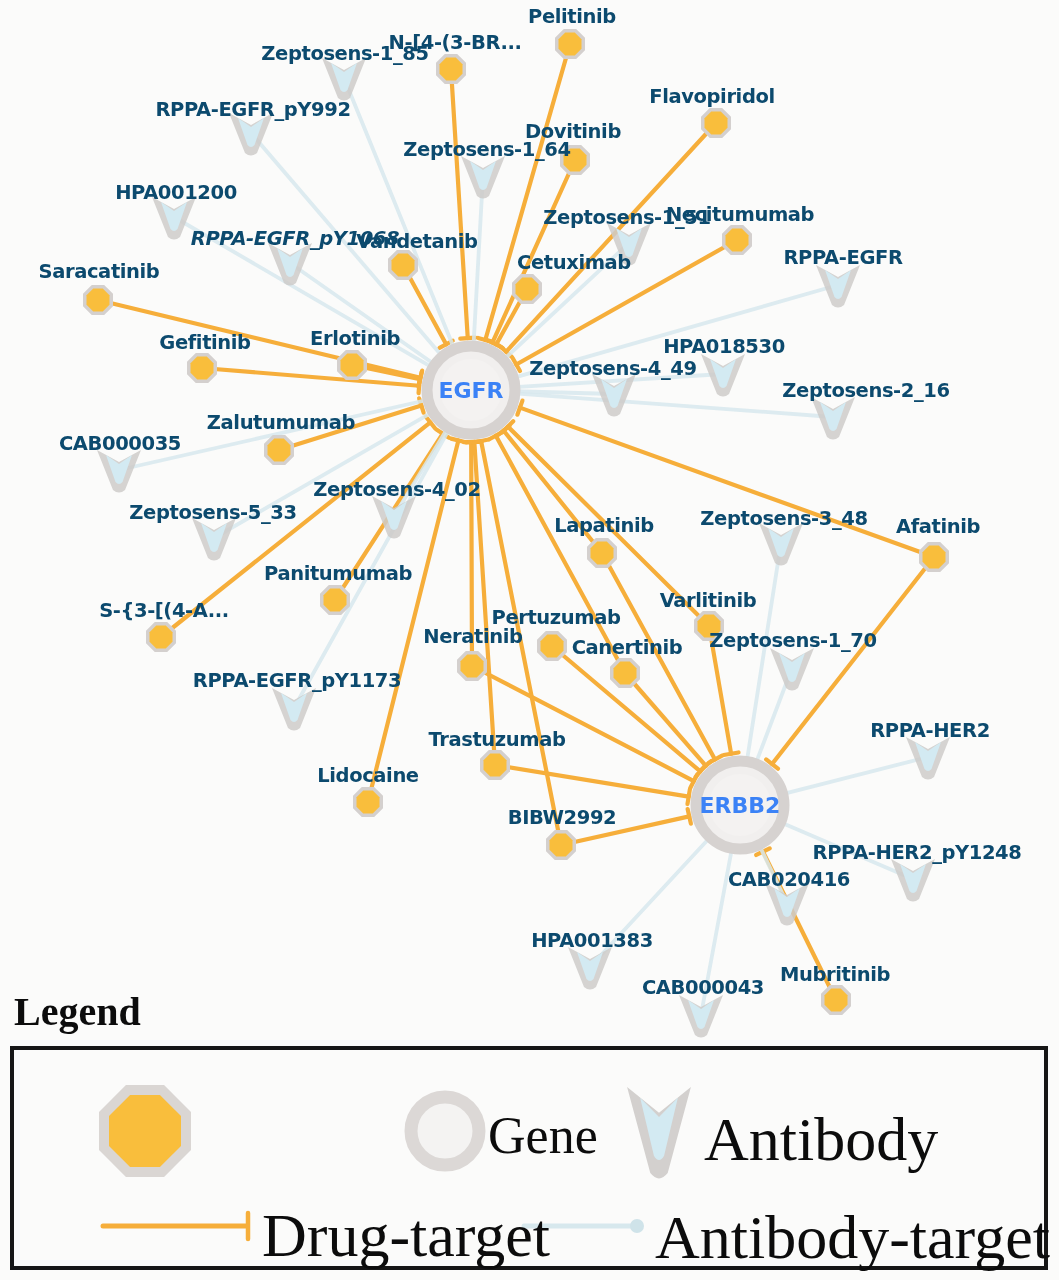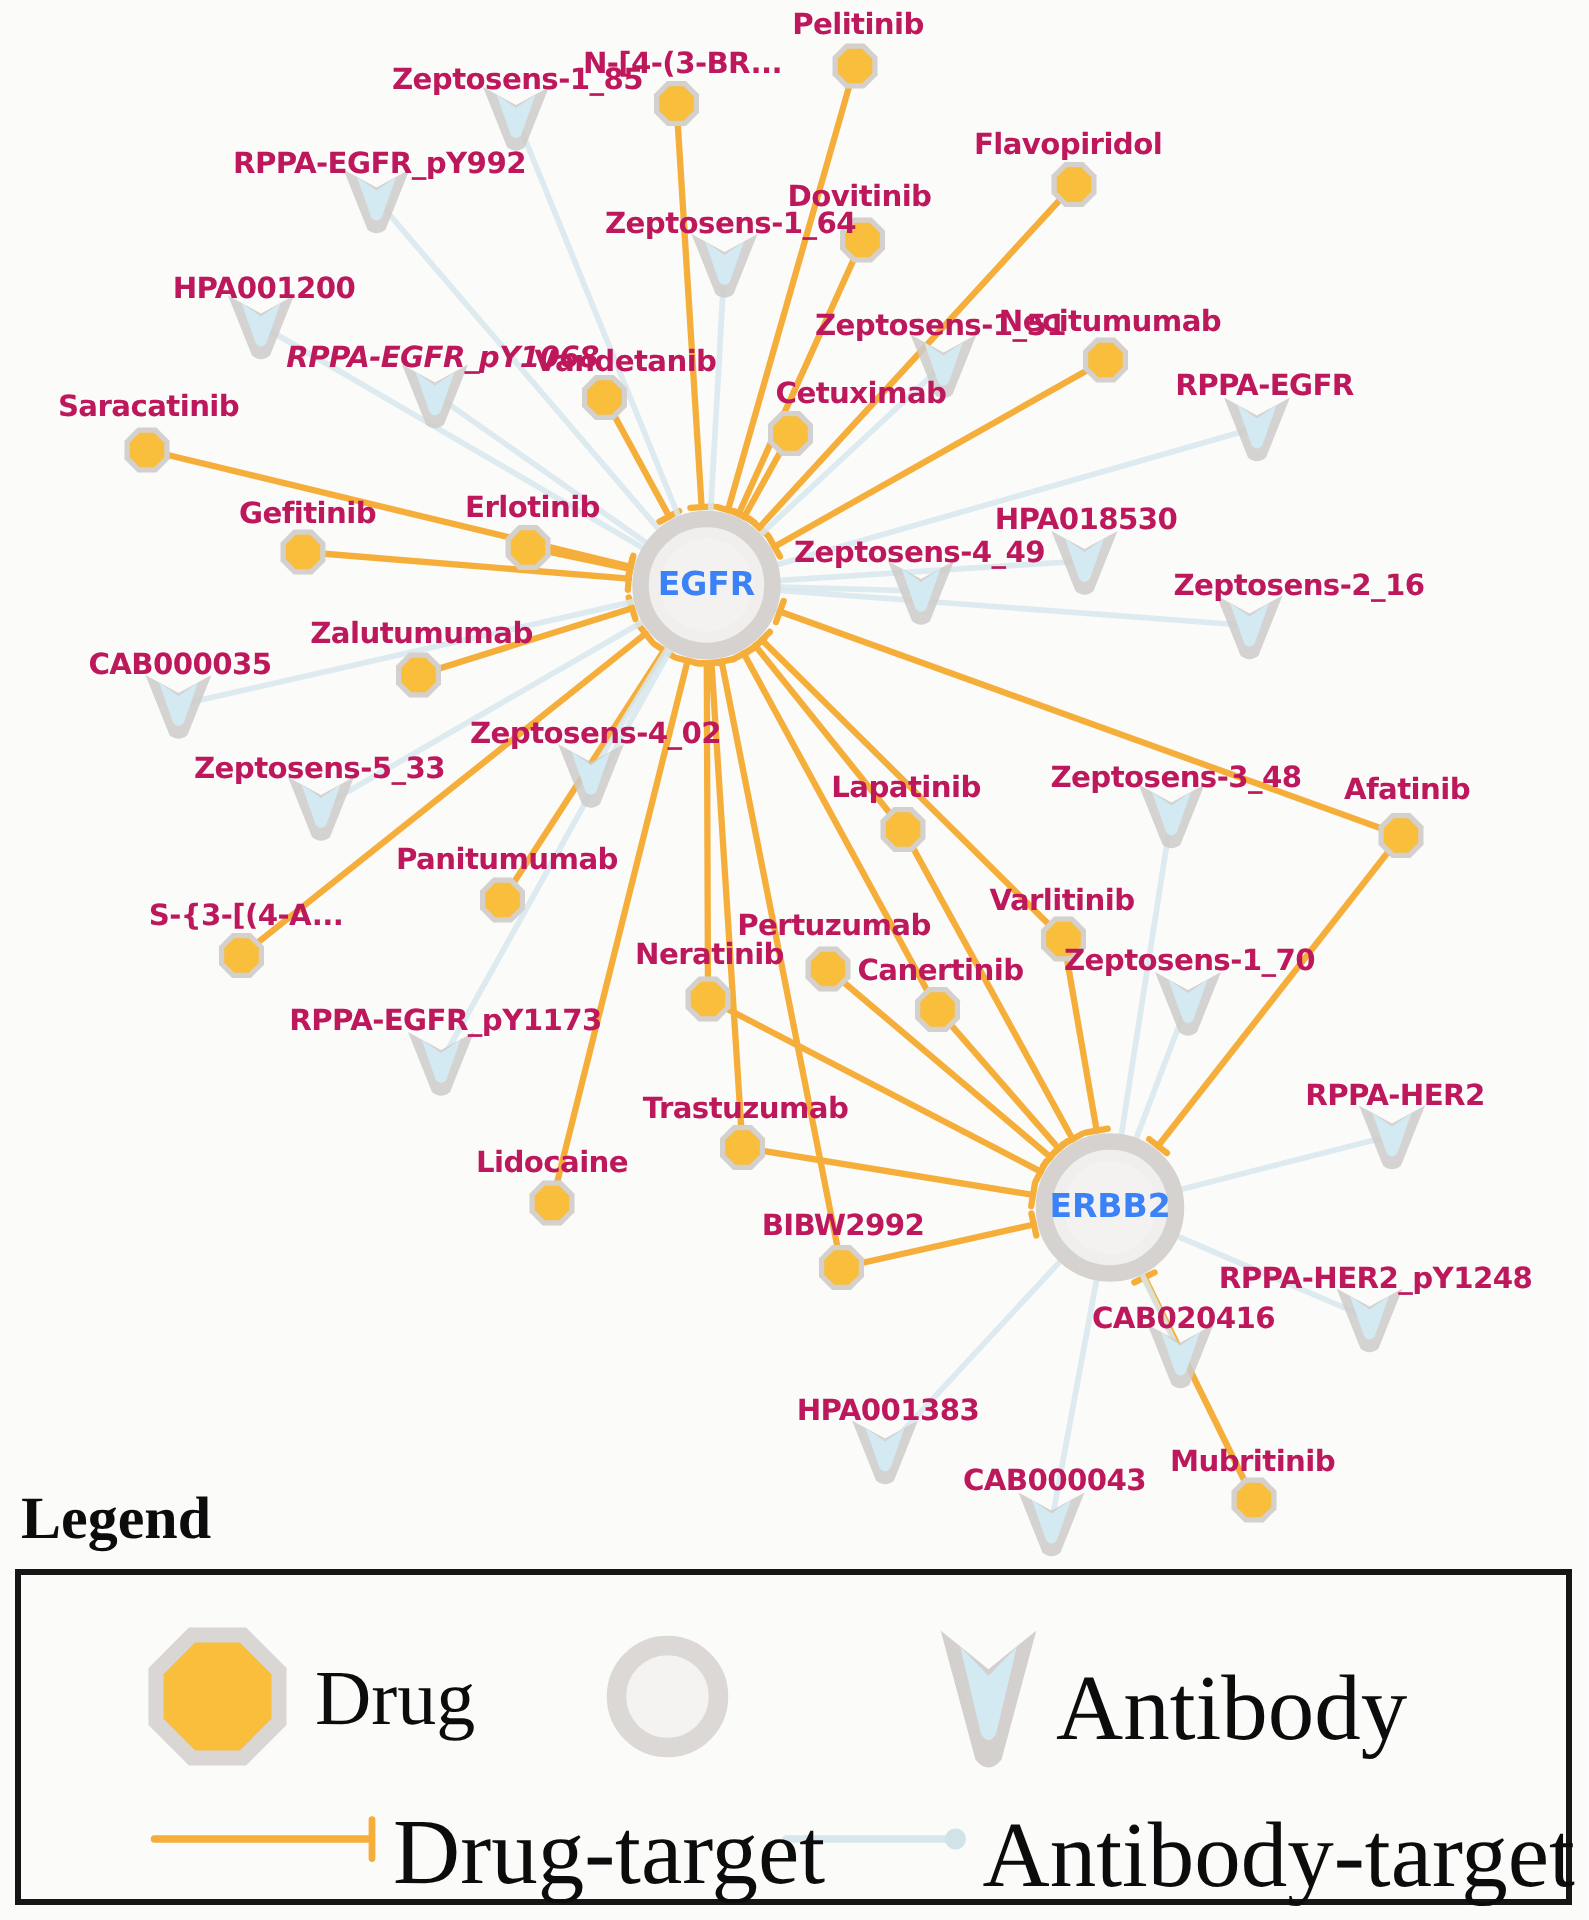--- a/index.html
+++ b/index.html
@@ -1,21 +1,21 @@
 <!DOCTYPE html>
 <html><head>
 <meta charset="utf-8">
 <style>
   html,body{margin:0;padding:0;background:#ffffff;}
   .page{position:relative;width:1059px;height:1280px;background:#fbfbfa;overflow:hidden;
         font-family:"DejaVu Sans",sans-serif;}
   svg.net{position:absolute;left:0;top:0;}
   .labels{position:absolute;left:0;top:0;width:100%;height:100%;pointer-events:none;}
   .node-label{position:absolute;transform:translate(-50%,-50%);
-      font:700 19.5px "DejaVu Sans",sans-serif;color:#be185d;white-space:nowrap;letter-spacing:-.4px;}
+      font:700 19.5px "DejaVu Sans",sans-serif;color:#0c4a6e;white-space:nowrap;letter-spacing:-.4px;}
   .gene-label{position:absolute;transform:translate(-50%,-50%);
       font:700 22px "DejaVu Sans",sans-serif;color:#3b82f6;white-space:nowrap;}
   .legend-title{position:absolute;left:14px;top:988px;
       font:700 40px "Liberation Serif",serif;color:#0c0c0c;}
   .legend-box{position:absolute;left:10px;top:1046px;width:1030px;height:216px;
       border:4px solid #161616;background:transparent;}
   .lg-item{position:absolute;font:400 52px "Liberation Serif",serif;color:#0c0c0c;white-space:nowrap;}
   .lg-item.small{font-size:62px;}
 </style>
 </head>
@@ -474,17 +474,17 @@
       <div class="node-label" style="left: 789px; top: 879px;">CAB020416</div>
       <div class="node-label" style="left: 592px; top: 940px;">HPA001383</div>
       <div class="node-label" style="left: 703px; top: 987px;">CAB000043</div>
       <div class="gene-label" style="left: 471px; top: 390px;">EGFR</div>
       <div class="gene-label" style="left: 740px; top: 805px;">ERBB2</div>
     </div>
 
   <div class="legend-title">Legend</div>
   <div class="legend-box"></div>
 
-  <div class="lg-item" style="left:210px;top:1103px;">Drug</div>
+  <div class="lg-item" style="left:488px;top:1106px;">Gene</div>
   <div class="lg-item small" style="left:704px;top:1104px;">Antibody</div>
   <div class="lg-item small" style="left:262px;top:1200px;">Drug-target</div>
   <div class="lg-item small" style="left:655px;top:1202px;">Antibody-target</div>
 </div>
 
 </body></html>

